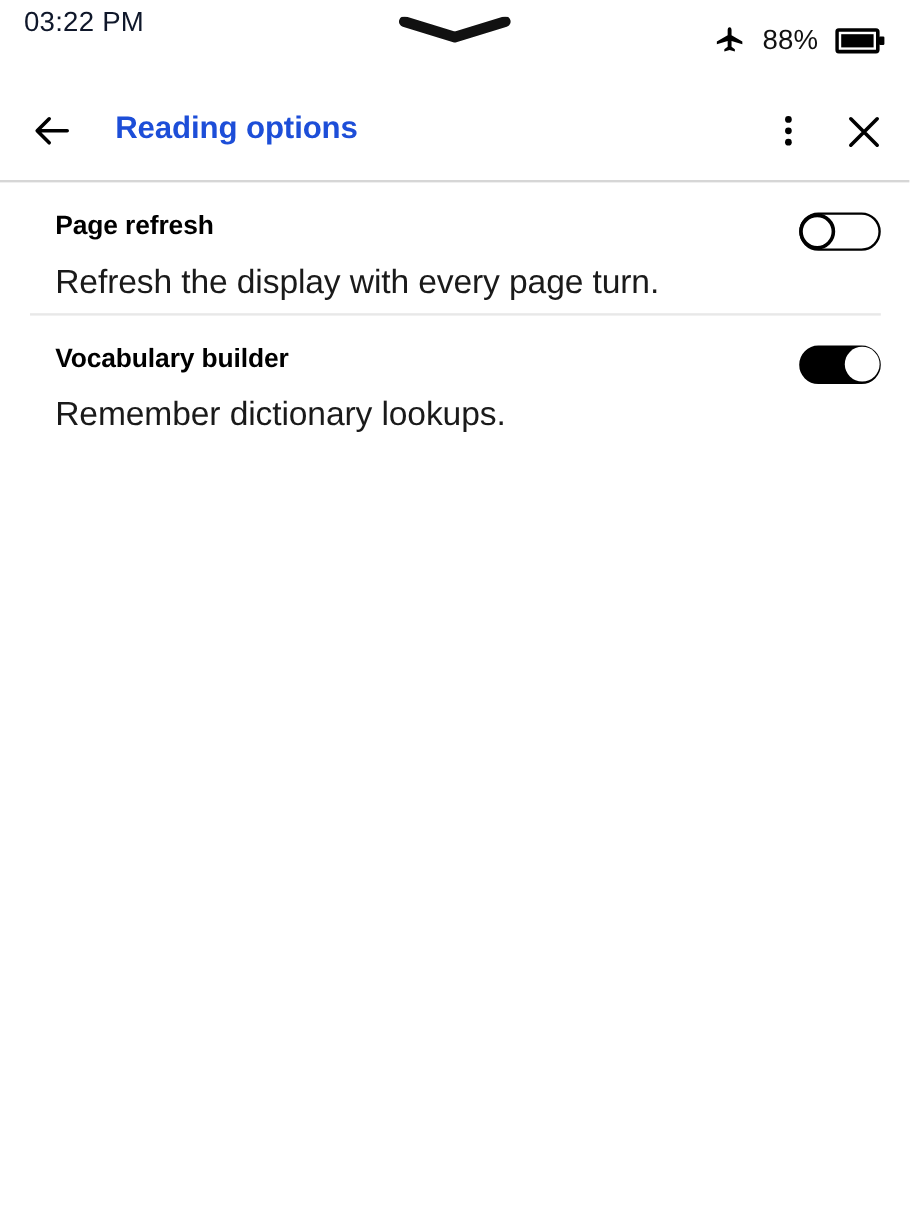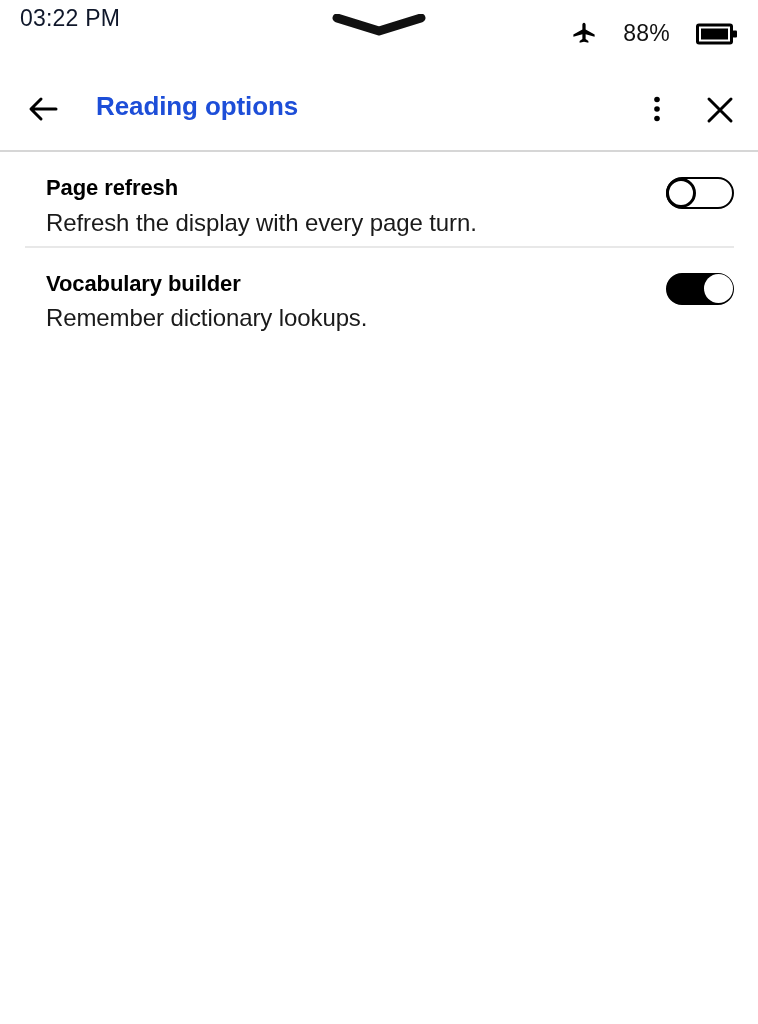--- a/index.html
+++ b/index.html
@@ -39,21 +39,21 @@
     transform: translateX(-50%);
     width: 96px;
     height: 22px;
   }
   .status-right {
     position: absolute;
     right: 20px;
     top: 20px;
     display: flex;
     align-items: center;
-    gap: 26px;
+    gap: 14px;
   }
   .airplane-icon {
     width: 26px;
     height: 26px;
     display: block;
   }
   .battery-pct {
     font-size: 23px;
     color: #111111;
     letter-spacing: 0.2px;
@@ -126,24 +126,24 @@
     max-width: 560px;
   }
   .setting-title {
     font-size: 22px;
     font-weight: bold;
     color: #000000;
     line-height: 1.25;
     letter-spacing: -0.1px;
   }
   .setting-desc {
-    font-size: 24px;
+    font-size: 28px;
     color: #1a1a1a;
     line-height: 1.3;
-    margin-top: 5px;
+    margin-top: 15px;
     letter-spacing: -0.1px;
   }
   .row-divider {
     height: 2px;
     background: #e8e8e8;
     margin: 0 24px 0 25px;
   }
 
   
   .toggle {

